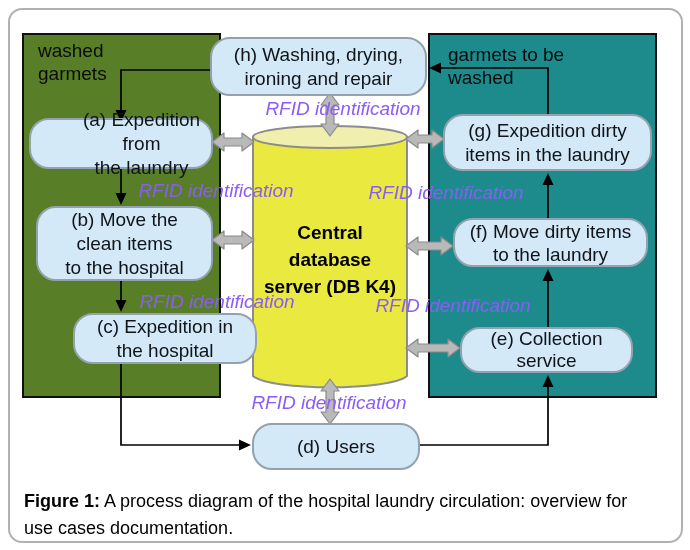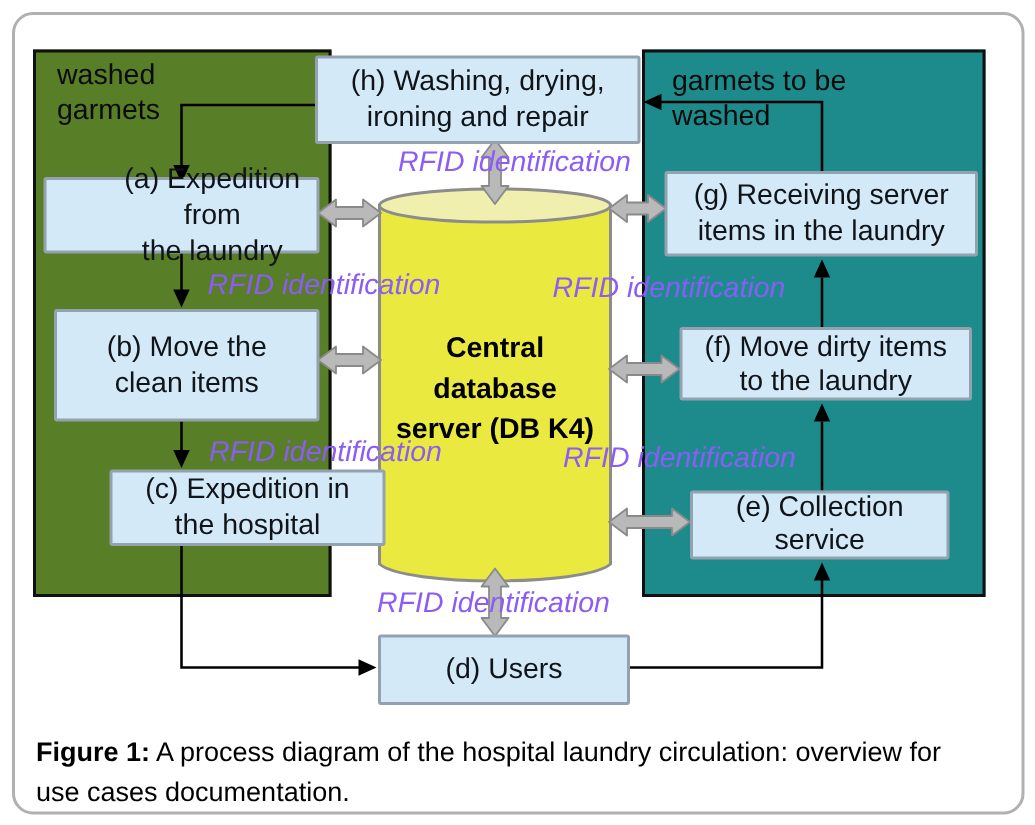--- a/index.html
+++ b/index.html
@@ -5,21 +5,21 @@
   html,body{margin:0;padding:0;background:#ffffff;}
   body{width:690px;height:550px;position:relative;overflow:hidden;
        font-family:"Liberation Sans",sans-serif;color:#111;}
   .frame{position:absolute;left:8px;top:8px;width:671px;height:531px;
          border:2px solid #b1b1b1;border-radius:14px;background:#fff;}
   .panel{position:absolute;box-sizing:border-box;border:2px solid #101010;z-index:1;}
   .panel.green{left:22px;top:33px;width:199px;height:365px;background:#587f27;}
   .panel.teal{left:428px;top:33px;width:229px;height:365px;background:#1d8b8c;}
   svg.layer{position:absolute;left:0;top:0;z-index:2;}
   .pbox{position:absolute;z-index:3;box-sizing:border-box;background:#d3e9f8;
-        border:2px solid #93a2ae;border-radius:2px;display:flex;flex-direction:column;
+        border:2px solid #93a2ae;border-radius:20px;display:flex;flex-direction:column;
         justify-content:center;align-items:center;font-size:19px;line-height:24px;
         color:#101418;text-align:center;}
   .plabel{position:absolute;z-index:3;font-size:19px;line-height:23px;color:#0b0b0b;
           white-space:nowrap;}
   .rfid{position:absolute;z-index:3;font-style:italic;font-size:19px;color:#8b5cf6;
         white-space:nowrap;transform:translate(-50%,-50%);}
   .cyl-label{position:absolute;z-index:3;left:253px;top:219px;width:154px;
              text-align:center;font-weight:bold;font-size:19px;line-height:27px;color:#000;}
   .caption{position:absolute;z-index:3;left:24px;top:470px;width:648px;
            font-size:18px;line-height:27px;color:#000;}
@@ -73,38 +73,39 @@
   </g>
 </svg>
 
 <div class="pbox" style="left:29px;top:118px;width:184px;height:51px;padding-left:41px;">
   <span>(a) Expedition from</span>
   <span>the laundry</span>
 </div>
 <div class="pbox" style="left:36px;top:206px;width:177px;height:75px;">
   <span>(b) Move the</span>
   <span>clean items</span>
+  <span>to the hospital</span>
 </div>
 <div class="pbox" style="left:29px;top:313px;width:184px;height:51px;margin-left:44px;">
   <span>(c) Expedition in</span>
   <span>the hospital</span>
 </div>
 <div class="pbox" style="left:252px;top:423px;width:168px;height:47px;">
   <span>(d) Users</span>
 </div>
 <div class="pbox" style="left:460px;top:327px;width:173px;height:46px;line-height:22px;">
   <span>(e) Collection</span>
   <span>service</span>
 </div>
 <div class="pbox" style="left:453px;top:218px;width:195px;height:49px;line-height:23px;">
   <span>(f) Move dirty items</span>
   <span>to the laundry</span>
 </div>
 <div class="pbox" style="left:443px;top:114px;width:209px;height:57px;">
-  <span>(g) Receiving server</span>
+  <span>(g) Expedition dirty</span>
   <span>items in the laundry</span>
 </div>
 <div class="pbox" style="left:210px;top:37px;width:217px;height:59px;">
   <span>(h) Washing, drying,</span>
   <span>ironing and repair</span>
 </div>
 
 <div class="cyl-label">
   <div>Central</div>
   <div>database</div>

